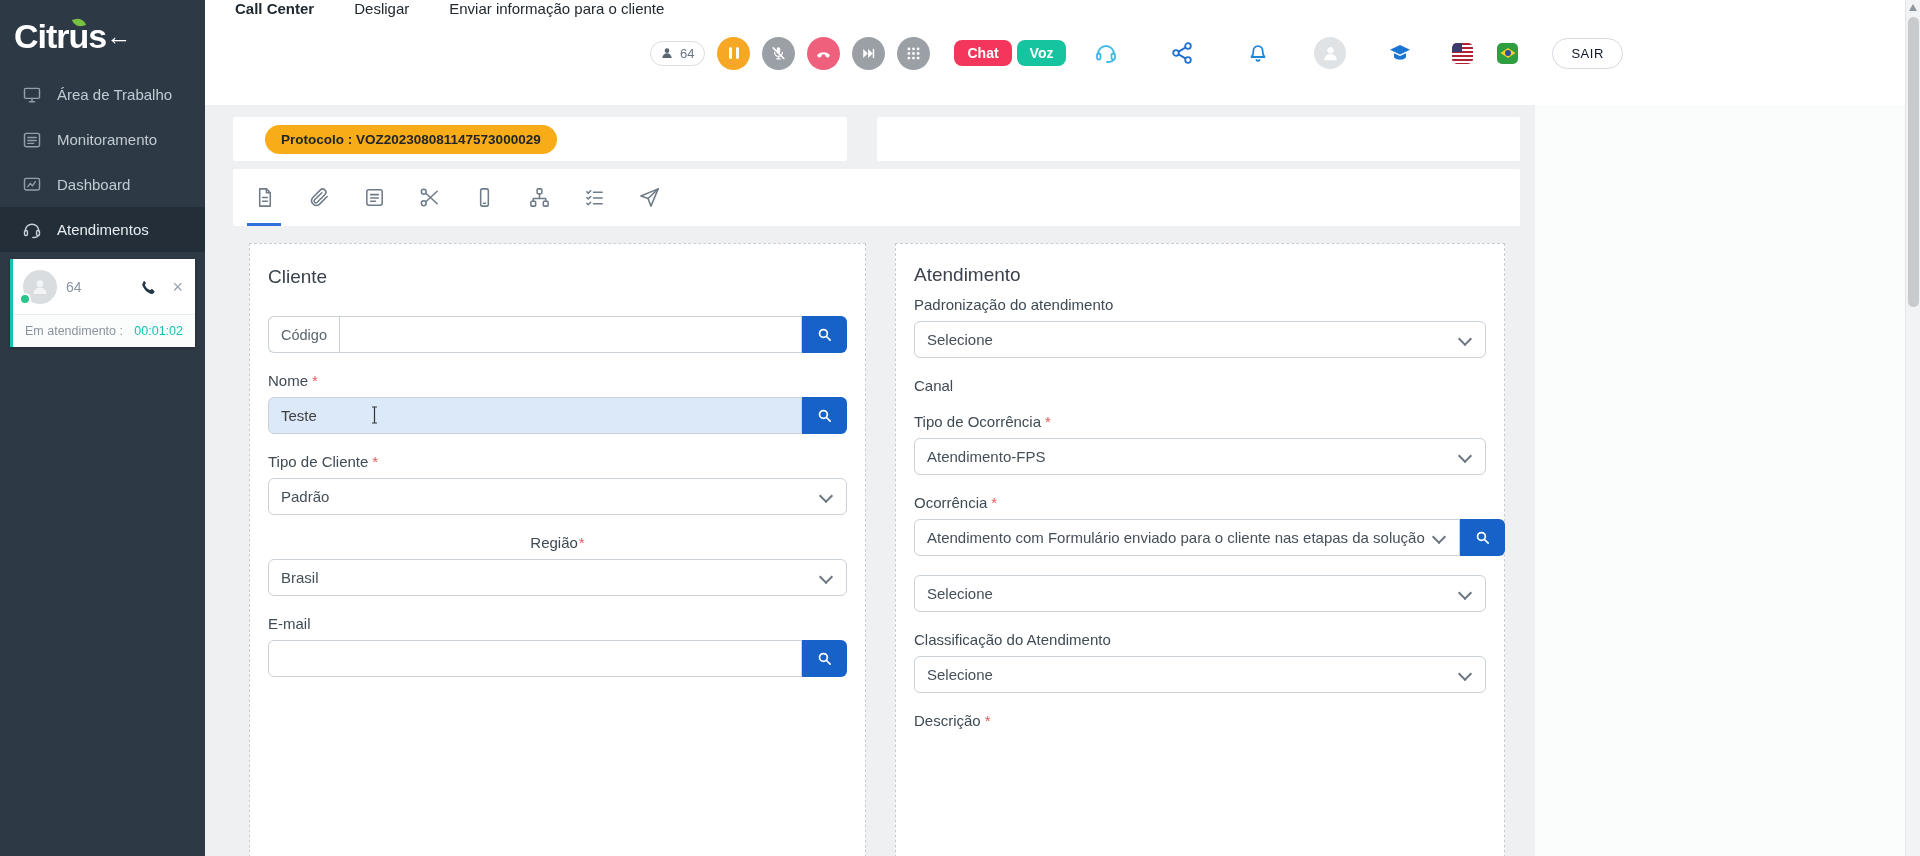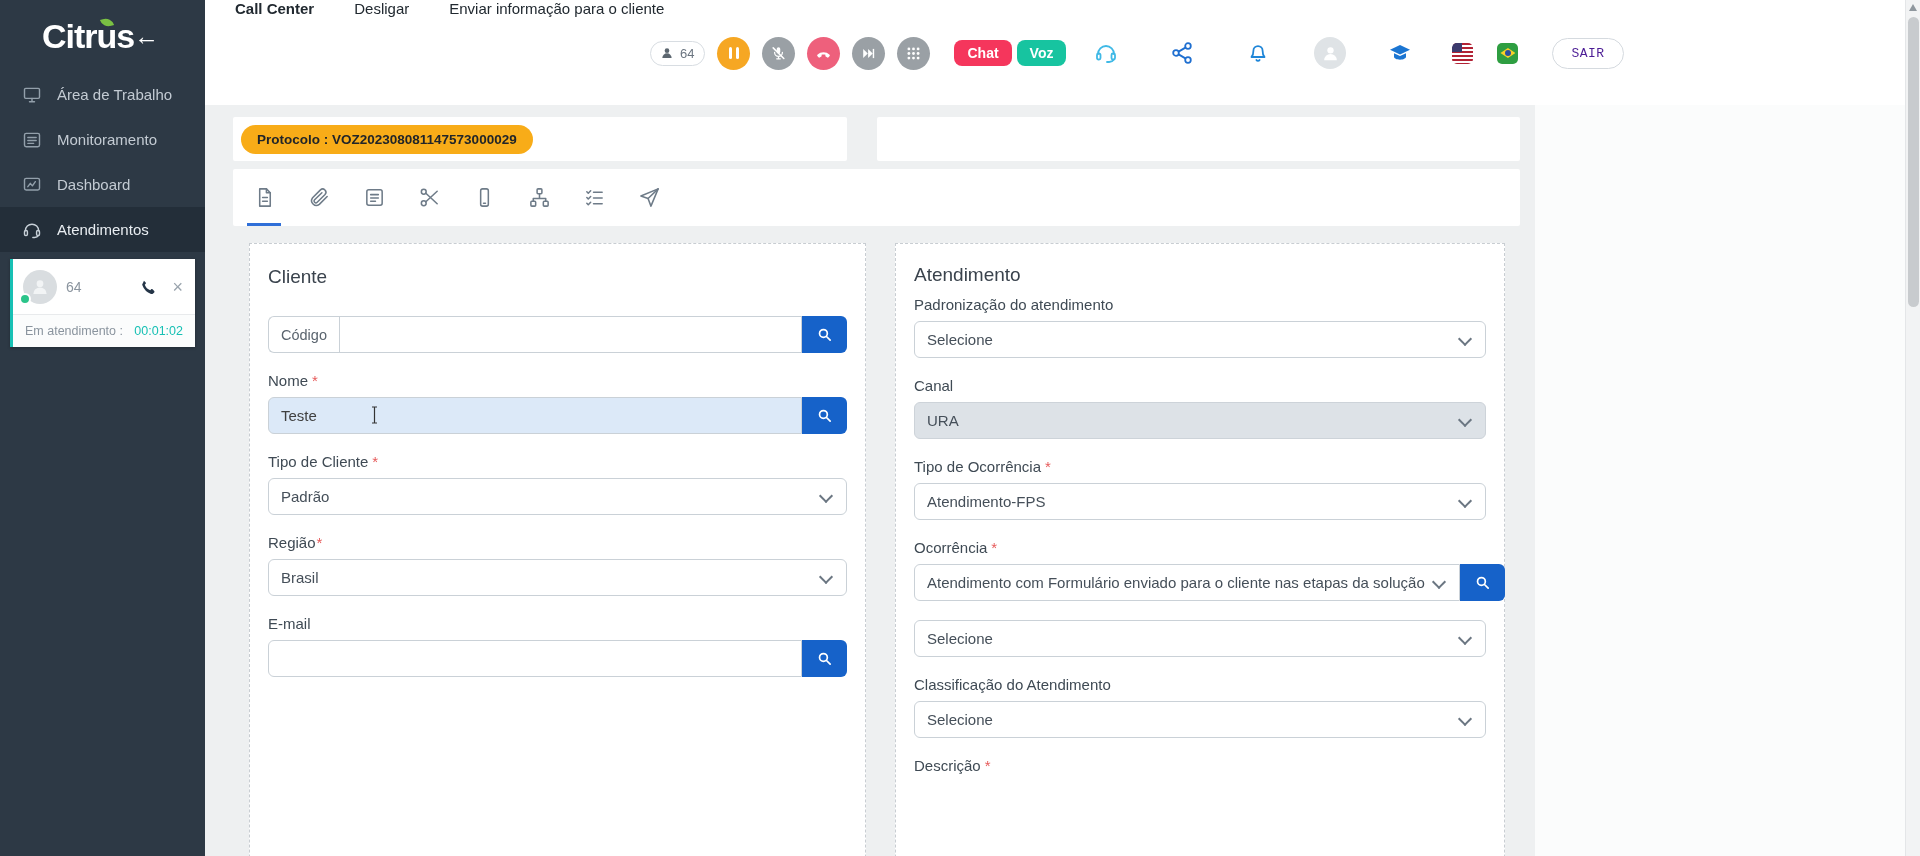--- a/index.html
+++ b/index.html
@@ -2,21 +2,21 @@
 <html><head>
 <meta charset="utf-8">
 <style>
   * { box-sizing: border-box; margin: 0; padding: 0; }
   html,body { width:1920px; height:856px; overflow:hidden; }
   body { font-family:"Liberation Sans", sans-serif; background:#fff; position:relative; }
   .app { display:flex; width:100%; height:100%; }
 
   
   .sidebar { width:205px; background:#2d3945; flex-shrink:0; display:flex; flex-direction:column; position:relative; z-index:3; }
-  .logo-row { height:72px; display:flex; align-items:center; justify-content:center; padding:0 18px 0 14px; }
+  .logo-row { height:72px; display:flex; align-items:center; justify-content:flex-start; padding:0 18px 0 14px; }
   .logo { position:relative; color:#fff; font-size:34px; font-weight:700; letter-spacing:-1px; }
   .logo-leaf { position:absolute; top:1px; left:59px; width:12px; height:9px; background:#7ac143; border-radius:0 10px 0 10px; transform:rotate(-18deg); }
   .back-arrow { color:#fff; font-size:25px; line-height:1; cursor:pointer; }
   .nav-item { height:45px; display:flex; align-items:center; gap:15px; padding-left:22px; color:#c3cbd3; font-size:15px; cursor:pointer; }
   .nav-item svg { width:20px; height:20px; color:#93a0ab; flex-shrink:0; }
   .nav-item.active { background:#232e39; color:#e8edf1; }
   .nav-item.active svg { color:#c7d0d8; }
 
   
   .call-card { margin:7px 10px 0 10px; background:#fff; border-left:3px solid #17c0b4; box-shadow:0 1px 3px rgba(0,0,0,.25); }
@@ -59,29 +59,29 @@
   .bell-ic { margin-left:40px; color:#1f86d8; }
   .hdr-avatar { margin-left:32px; width:32px; height:32px; border-radius:50%; background:#dfe3e6; display:flex; align-items:center; justify-content:center; cursor:pointer; }
   .hdr-avatar svg { width:19px; height:19px; color:#fff; }
   .cap-ic { margin-left:30px; color:#1b75d2; }
   .flag { margin-left:0; width:21px; height:21px; border-radius:5px; position:relative; overflow:hidden; cursor:pointer; flex-shrink:0; }
   .flag-us { margin-left:28px; background:repeating-linear-gradient(180deg,#b22234 0 2px,#fff 2px 4px); }
   .flag-us::after { content:""; position:absolute; top:0; left:0; width:10px; height:9px; background:#3c3b6e; }
   .flag-br { background:#2e9e41; display:flex; align-items:center; justify-content:center; }
   .flag-br .diamond { width:15px; height:10px; background:#f8d028; clip-path:polygon(50% 0,100% 50%,50% 100%,0 50%); display:flex; align-items:center; justify-content:center; }
   .flag-br .circle { width:6px; height:6px; border-radius:50%; background:#2a4ea0; }
-  .sair-btn { margin-left:22px; background:#fff; border:1px solid #d5dadf; border-radius:16px; padding:7px 18px; font-size:13px; color:#4c1d95; letter-spacing:.5px; cursor:pointer; font-family:Liberation Mono, monospace; }
+  .sair-btn { margin-left:22px; background:#fff; border:1px solid #d5dadf; border-radius:16px; padding:7px 18px; font-size:13px; color:#0f172a; letter-spacing:.5px; cursor:pointer; font-family:Liberation Sans, sans-serif; }
 
   
   .body-row { flex:1; display:flex; min-height:0; }
   .content { width:1330px; background:#eef0f1; flex-shrink:0; padding-top:12px; overflow:hidden; }
   .blank-right { flex:1; background:#fbfcfc; }
 
   .protocol-row { display:flex; gap:30px; margin:0 15px 0 28px; }
-  .proto-card { height:44px; background:#fff; display:flex; align-items:center; padding-left:8px; border-radius:2px; }
+  .proto-card { height:44px; background:#fff; display:flex; align-items:center; padding-left:32px; border-radius:2px; }
   .proto-card.left { width:614px; }
   .proto-card.right { flex:1; }
   .protocol-pill { background:#f8ac18; color:#212529; font-weight:700; font-size:13.5px; padding:7px 16px; border-radius:15px; cursor:default; }
 
   .toolbar-card { position:relative; margin:8px 15px 0 28px; height:57px; background:#fff; display:flex; align-items:center; gap:32px; padding-left:20px; border-radius:2px; }
   .tb-icon { background:none; border:none; padding:0; cursor:pointer; color:#6e7b88; display:flex; }
   .tb-icon svg { width:23px; height:23px; }
   .tb-underline { position:absolute; left:14px; bottom:0; width:34px; height:3px; background:#2f6fd8; }
 
   .panels-row { display:flex; gap:29px; margin:17px 30px 0 44px; align-items:flex-start; }
@@ -400,21 +400,21 @@
               <label>
                 <span>Tipo de Cliente</span>
                 <span class="req">*</span>
               </label>
               <div class="selectbox">
                 <span class="sel-text">Padrão</span>
               </div>
             </div>
 
             <div class="field">
-              <label style="gap:1px;">
+              <label style="gap:1px;justify-content:center;">
                 <span>Região</span>
                 <span class="req">*</span>
               </label>
               <div class="selectbox">
                 <span class="sel-text">Brasil</span>
               </div>
             </div>
 
             <div class="field">
               <label>
@@ -442,23 +442,20 @@
               </label>
               <div class="selectbox">
                 <span class="sel-text">Selecione</span>
               </div>
             </div>
 
             <div class="field">
               <label>
                 <span>Canal</span>
               </label>
-              <div class="selectbox disabled">
-                <span class="sel-text">URA</span>
-              </div>
             </div>
 
             <div class="field">
               <label>
                 <span>Tipo de Ocorrência</span>
                 <span class="req">*</span>
               </label>
               <div class="selectbox">
                 <span class="sel-text">Atendimento-FPS</span>
               </div>

